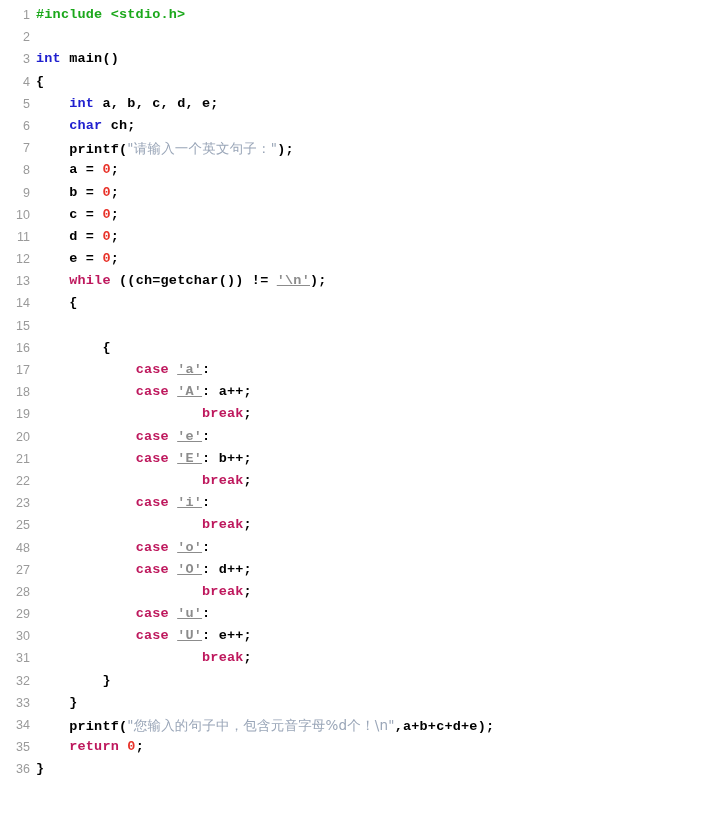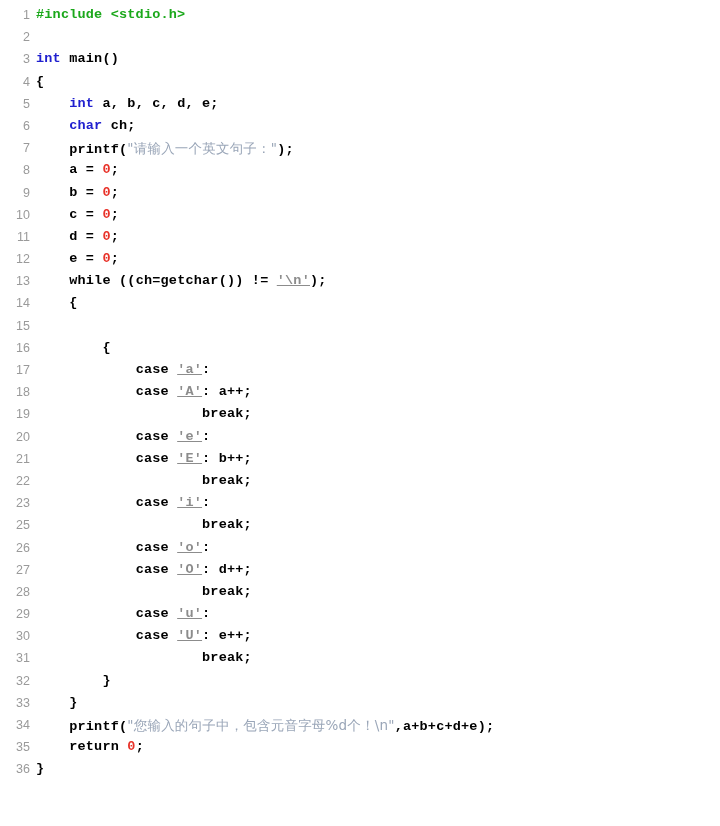--- a/index.html
+++ b/index.html
@@ -38,21 +38,21 @@
     font-family: "Liberation Mono", "DejaVu Sans Mono", monospace;
     font-size: 13.5px;
     font-weight: bold;
     color: #000000;
     white-space: pre;
     letter-spacing: 0.2px;
   }
   
   .t-pre    { color: #1ba81b; text-align: right; }           
   .t-kw     { color: #2020cf; }  
-  .t-ctl    { color: #000000; }           
+  .t-ctl    { color: #be185d; }           
   .t-num    { color: #e8332a; }           
   .t-str    { color: #9aa6b8; }           
   .t-chr    { color: #8c8c8c; text-decoration: underline; }  
   .t-plain  { color: #000000; }
   .t-cjk    { font-family: "DejaVu Sans", "Liberation Sans", sans-serif; font-weight: normal; }
 </style>
 </head>
 <body>
 
 <div id="code-listing">
@@ -73,21 +73,21 @@
     <div class="code-line"><span class="ln">15</span></div>
     <div class="code-line"><span class="ln">16</span><span class="code"><span class="t-plain">        {</span></span></div>
     <div class="code-line"><span class="ln">17</span><span class="code"><span class="t-plain">            </span><span class="t-ctl">case</span><span class="t-plain"> </span><span class="t-chr">'a'</span><span class="t-plain">:</span></span></div>
     <div class="code-line"><span class="ln">18</span><span class="code"><span class="t-plain">            </span><span class="t-ctl">case</span><span class="t-plain"> </span><span class="t-chr">'A'</span><span class="t-plain">: a++;</span></span></div>
     <div class="code-line"><span class="ln">19</span><span class="code"><span class="t-plain">                    </span><span class="t-ctl">break</span><span class="t-plain">;</span></span></div>
     <div class="code-line"><span class="ln">20</span><span class="code"><span class="t-plain">            </span><span class="t-ctl">case</span><span class="t-plain"> </span><span class="t-chr">'e'</span><span class="t-plain">:</span></span></div>
     <div class="code-line"><span class="ln">21</span><span class="code"><span class="t-plain">            </span><span class="t-ctl">case</span><span class="t-plain"> </span><span class="t-chr">'E'</span><span class="t-plain">: b++;</span></span></div>
     <div class="code-line"><span class="ln">22</span><span class="code"><span class="t-plain">                    </span><span class="t-ctl">break</span><span class="t-plain">;</span></span></div>
     <div class="code-line"><span class="ln">23</span><span class="code"><span class="t-plain">            </span><span class="t-ctl">case</span><span class="t-plain"> </span><span class="t-chr">'i'</span><span class="t-plain">:</span></span></div>
     <div class="code-line"><span class="ln">25</span><span class="code"><span class="t-plain">                    </span><span class="t-ctl">break</span><span class="t-plain">;</span></span></div>
-    <div class="code-line"><span class="ln">26</span><span class="code"><span class="t-plain">            </span><span class="t-ctl">case</span><span class="t-plain"> </span><span class="t-chr">'o'</span><span class="t-plain">:</span></span></div>
+    <div class="code-line"><span class="ln">48</span><span class="code"><span class="t-plain">            </span><span class="t-ctl">case</span><span class="t-plain"> </span><span class="t-chr">'o'</span><span class="t-plain">:</span></span></div>
     <div class="code-line"><span class="ln">27</span><span class="code"><span class="t-plain">            </span><span class="t-ctl">case</span><span class="t-plain"> </span><span class="t-chr">'O'</span><span class="t-plain">: d++;</span></span></div>
     <div class="code-line"><span class="ln">28</span><span class="code"><span class="t-plain">                    </span><span class="t-ctl">break</span><span class="t-plain">;</span></span></div>
     <div class="code-line"><span class="ln">29</span><span class="code"><span class="t-plain">            </span><span class="t-ctl">case</span><span class="t-plain"> </span><span class="t-chr">'u'</span><span class="t-plain">:</span></span></div>
     <div class="code-line"><span class="ln">30</span><span class="code"><span class="t-plain">            </span><span class="t-ctl">case</span><span class="t-plain"> </span><span class="t-chr">'U'</span><span class="t-plain">: e++;</span></span></div>
     <div class="code-line"><span class="ln">31</span><span class="code"><span class="t-plain">                    </span><span class="t-ctl">break</span><span class="t-plain">;</span></span></div>
     <div class="code-line"><span class="ln">32</span><span class="code"><span class="t-plain">        }</span></span></div>
     <div class="code-line"><span class="ln">33</span><span class="code"><span class="t-plain">    }</span></span></div>
     <div class="code-line"><span class="ln">34</span><span class="code"><span class="t-plain">    printf(</span><span class="t-str t-cjk">"您输入的句子中，包含元音字母%d个！\n"</span><span class="t-plain">,a+b+c+d+e);</span></span></div>
     <div class="code-line"><span class="ln">35</span><span class="code"><span class="t-plain">    </span><span class="t-ctl">return</span><span class="t-plain"> </span><span class="t-num">0</span><span class="t-plain">;</span></span></div>
     <div class="code-line"><span class="ln">36</span><span class="code"><span class="t-plain">}</span></span></div>

